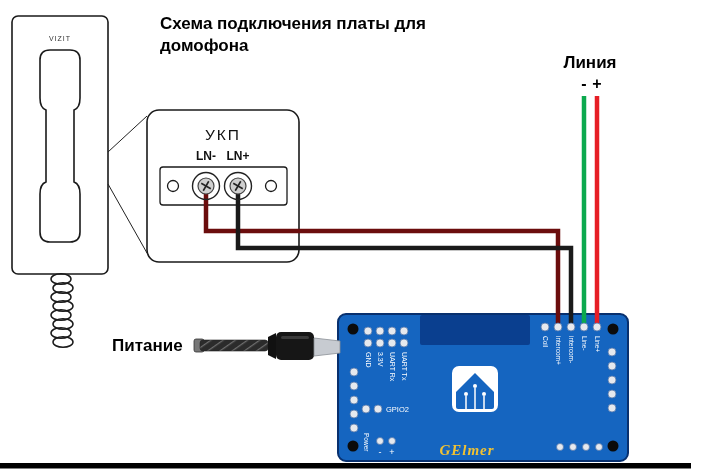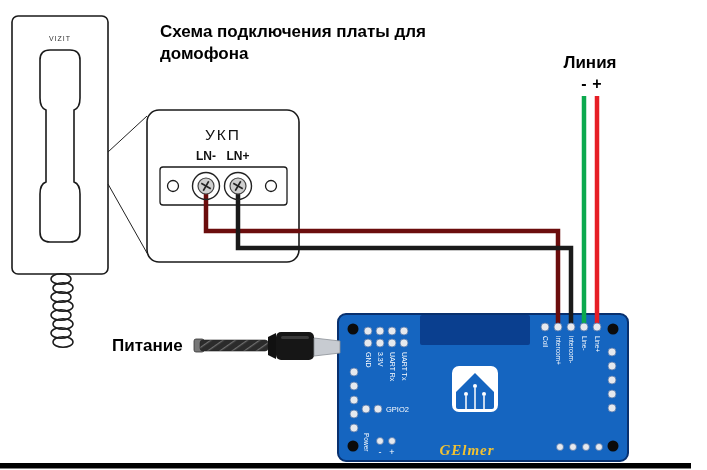--- a/index.html
+++ b/index.html
@@ -1,19 +1,19 @@
 <!DOCTYPE html>
 <html><head>
 <meta charset="utf-8">
 <style>
   html,body { margin:0; padding:0; background:#fff; }
   .stage { position:relative; width:707px; height:470px; background:#ffffff;
            font-family:"Liberation Sans", sans-serif; overflow:hidden; }
   .stage svg { position:absolute; left:0; top:0; }
-  .title { position:absolute; left:160px; top:21px; width:300px;
+  .title { position:absolute; left:160px; top:13px; width:300px;
            font-size:17px; font-weight:bold; color:#000; line-height:1.28; }
   svg text { font-family:"Liberation Sans", sans-serif; }
   .pcb-label { fill:#ffffff; }
   .brand-text { font-family:"Liberation Serif", serif; font-weight:bold; font-style:italic; }
 </style>
 </head>
 <body>
 
 <div class="stage">
 

